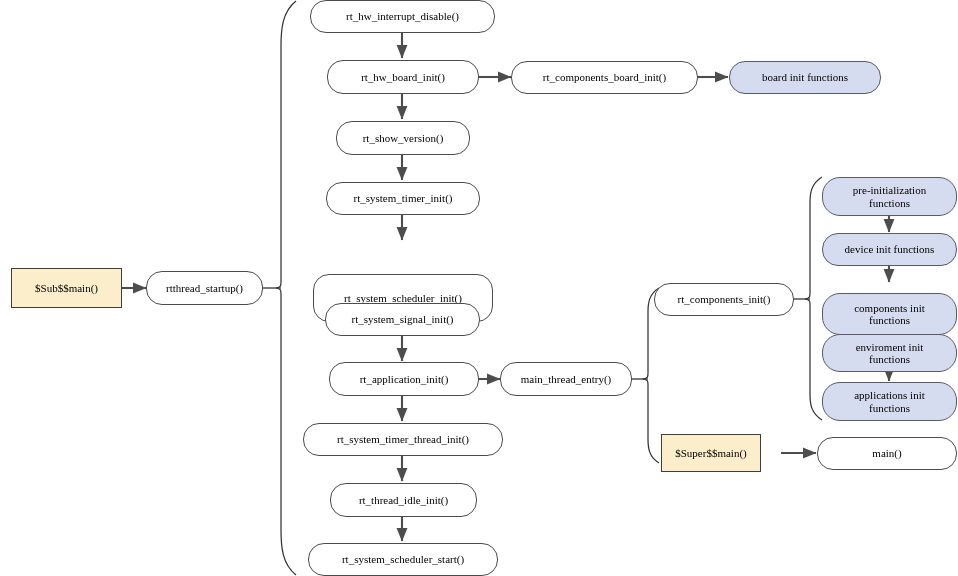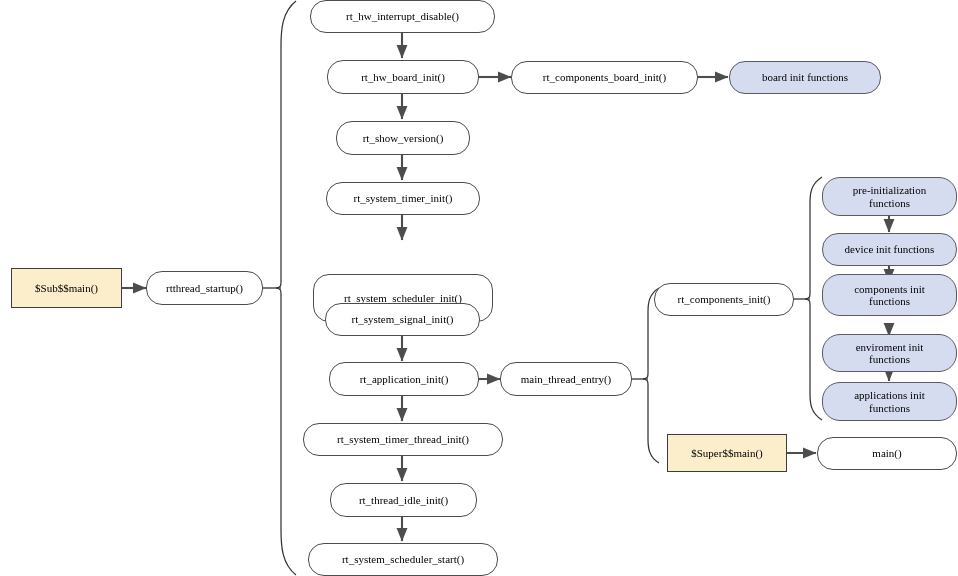--- a/index.html
+++ b/index.html
@@ -147,30 +147,30 @@
   <div class="node" style="left:511px; top:61px; width:187px; height:33px;">rt_components_board_init()</div>
 
   <div class="node" style="left:308px; top:543px; width:190px; height:33px;">rt_system_scheduler_start()</div>
 
   <div class="node fill-lav" style="left:729px; top:61px; width:152px; height:33px;">board init functions</div>
 
   <div class="node" style="left:500px; top:362px; width:132px; height:34px;">main_thread_entry()</div>
 
   <div class="node" style="left:654px; top:283px; width:140px; height:33px;">rt_components_init()</div>
 
-  <div class="node rect" style="left:661px; top:434px; width:120px; height:38px;margin-left:6px;">$Super$$main()</div>
+  <div class="node rect" style="left:661px; top:434px; width:100px; height:38px;">$Super$$main()</div>
 
   <div class="node" style="left:817px; top:437px; width:140px; height:33px;">main()</div>
 
   <div class="node fill-lav two-line" style="left:822px; top:177px; width:135px; height:39px;">pre-initialization
 functions</div>
 
   <div class="node fill-lav" style="left:822px; top:233px; width:135px; height:33px;">device init functions</div>
 
-  <div class="node fill-lav two-line" style="left:822px; top:274px; width:135px; height:42px;">components init
+  <div class="node fill-lav two-line" style="left:822px; top:293px; width:135px; height:42px;">components init
 functions</div>
 
   <div class="node fill-lav two-line" style="left:822px; top:334px; width:135px; height:38px;">enviroment init
 functions</div>
 
   <div class="node fill-lav two-line" style="left:822px; top:382px; width:135px; height:39px;">applications init
 functions</div>
 
 </div>
 

